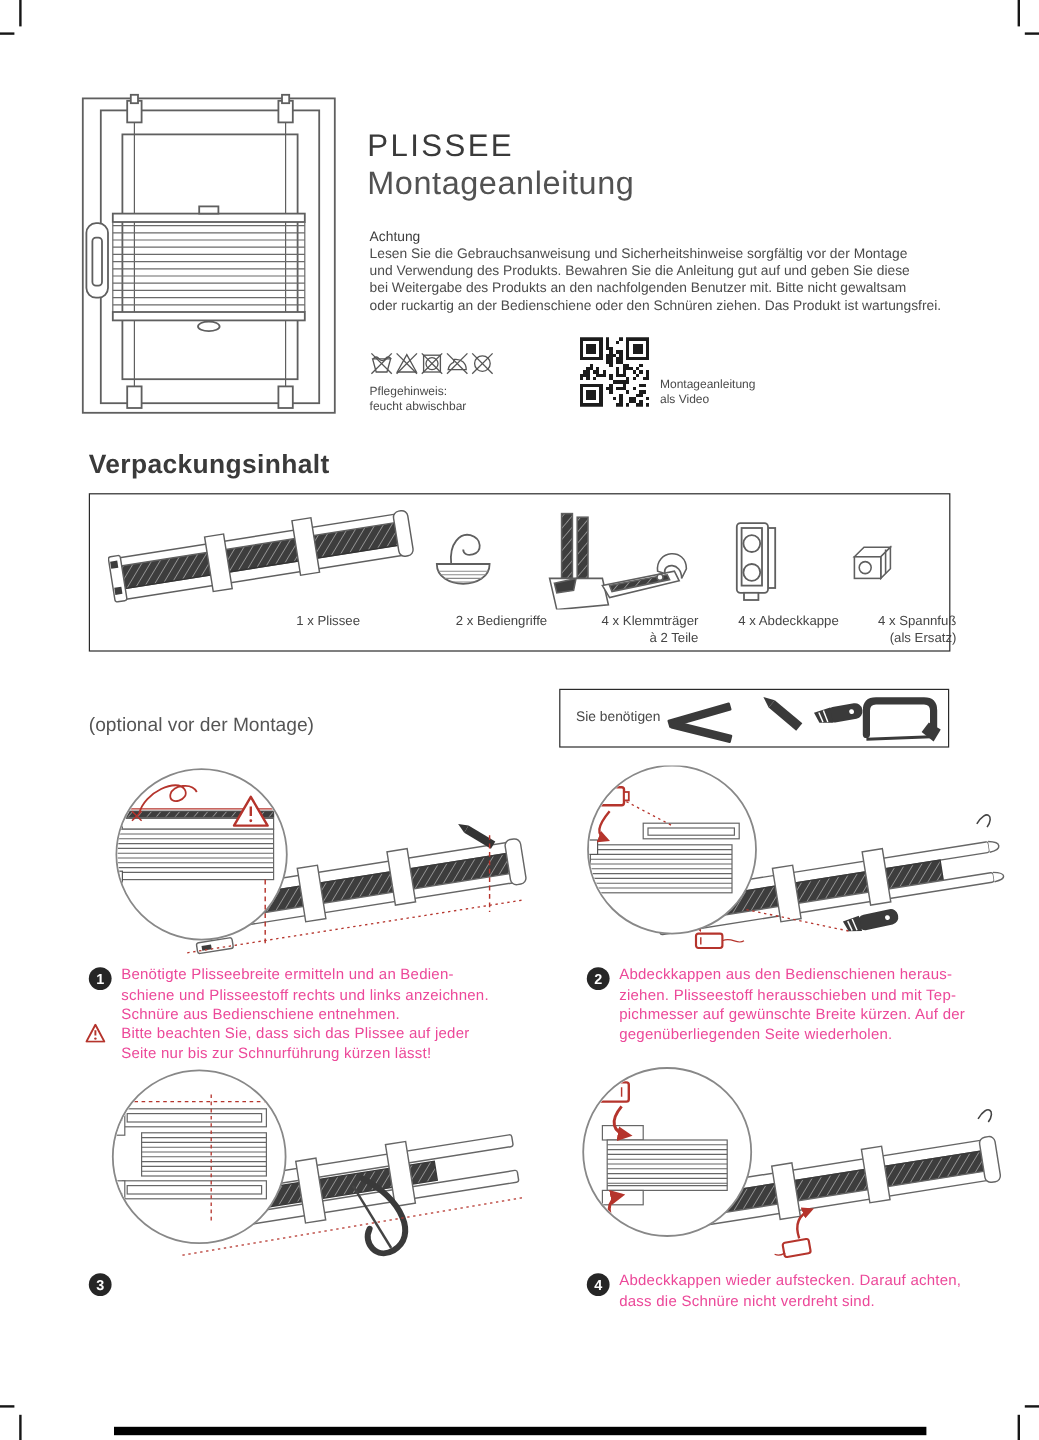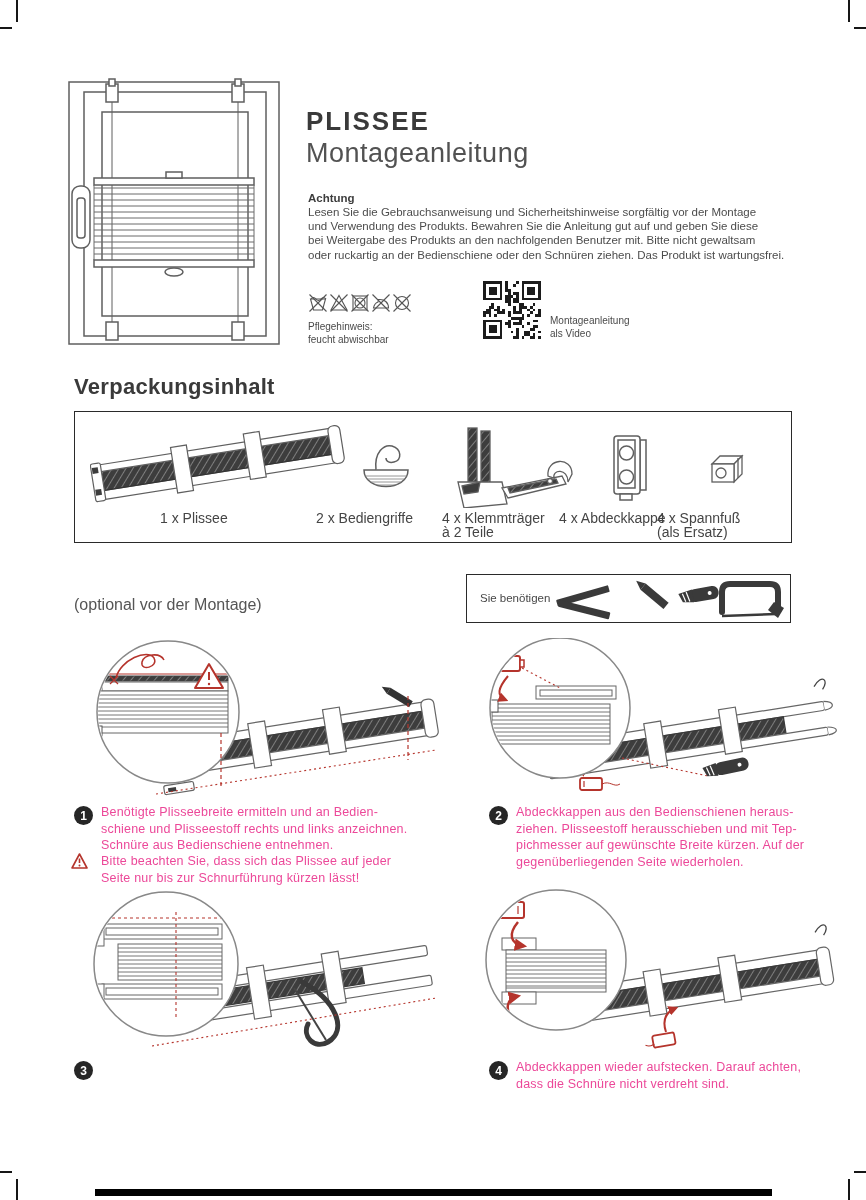--- a/index.html
+++ b/index.html
@@ -2,28 +2,28 @@
 <html><head>
 <meta charset="utf-8">
 <style>
   *{box-sizing:border-box;margin:0;padding:0}
   body{background:#ffffff}
   .page{position:relative;width:866px;height:1200px;background:#fff;overflow:hidden;
         font-family:"Liberation Sans","DejaVu Sans",sans-serif;color:#474747}
   .abs{position:absolute}
   .pre{white-space:pre-line}
   .mark{background:#161616}
-  .title{font-size:26px;font-weight:700;letter-spacing:2px;color:#3a3a3a}
+  .title{font-size:26px;font-weight:400;letter-spacing:2px;color:#3a3a3a}
   .subtitle{font-size:27px;font-weight:400;letter-spacing:.5px;color:#525252}
   .h-section{font-size:22px;font-weight:700;letter-spacing:.3px;color:#3a3a3a}
   .h-sub{font-size:16px;color:#555}
   .body-sm{font-size:11.5px;line-height:14.2px;color:#4c4c4c}
-  .bold{font-weight:700;color:#3d3d3d}
+  .bold{font-weight:400;color:#3d3d3d}
   .step-text{font-size:12.5px;line-height:16.5px;letter-spacing:.2px;color:#ec4899}
-  .caption{font-size:14px;line-height:14px;text-align:left;color:#454545}
+  .caption{font-size:11px;line-height:14px;text-align:right;color:#454545}
   .tiny{font-size:10px;line-height:13px;color:#4a4a4a}
   .badge{width:19px;height:19px;border-radius:50%;background:#262626;color:#fff;
          font-size:12px;font-weight:700;display:flex;align-items:center;justify-content:center}
   .box{border:1.6px solid #2a2a2a}
 </style>
 </head>
 <body>
 
 <div class="page">
 

